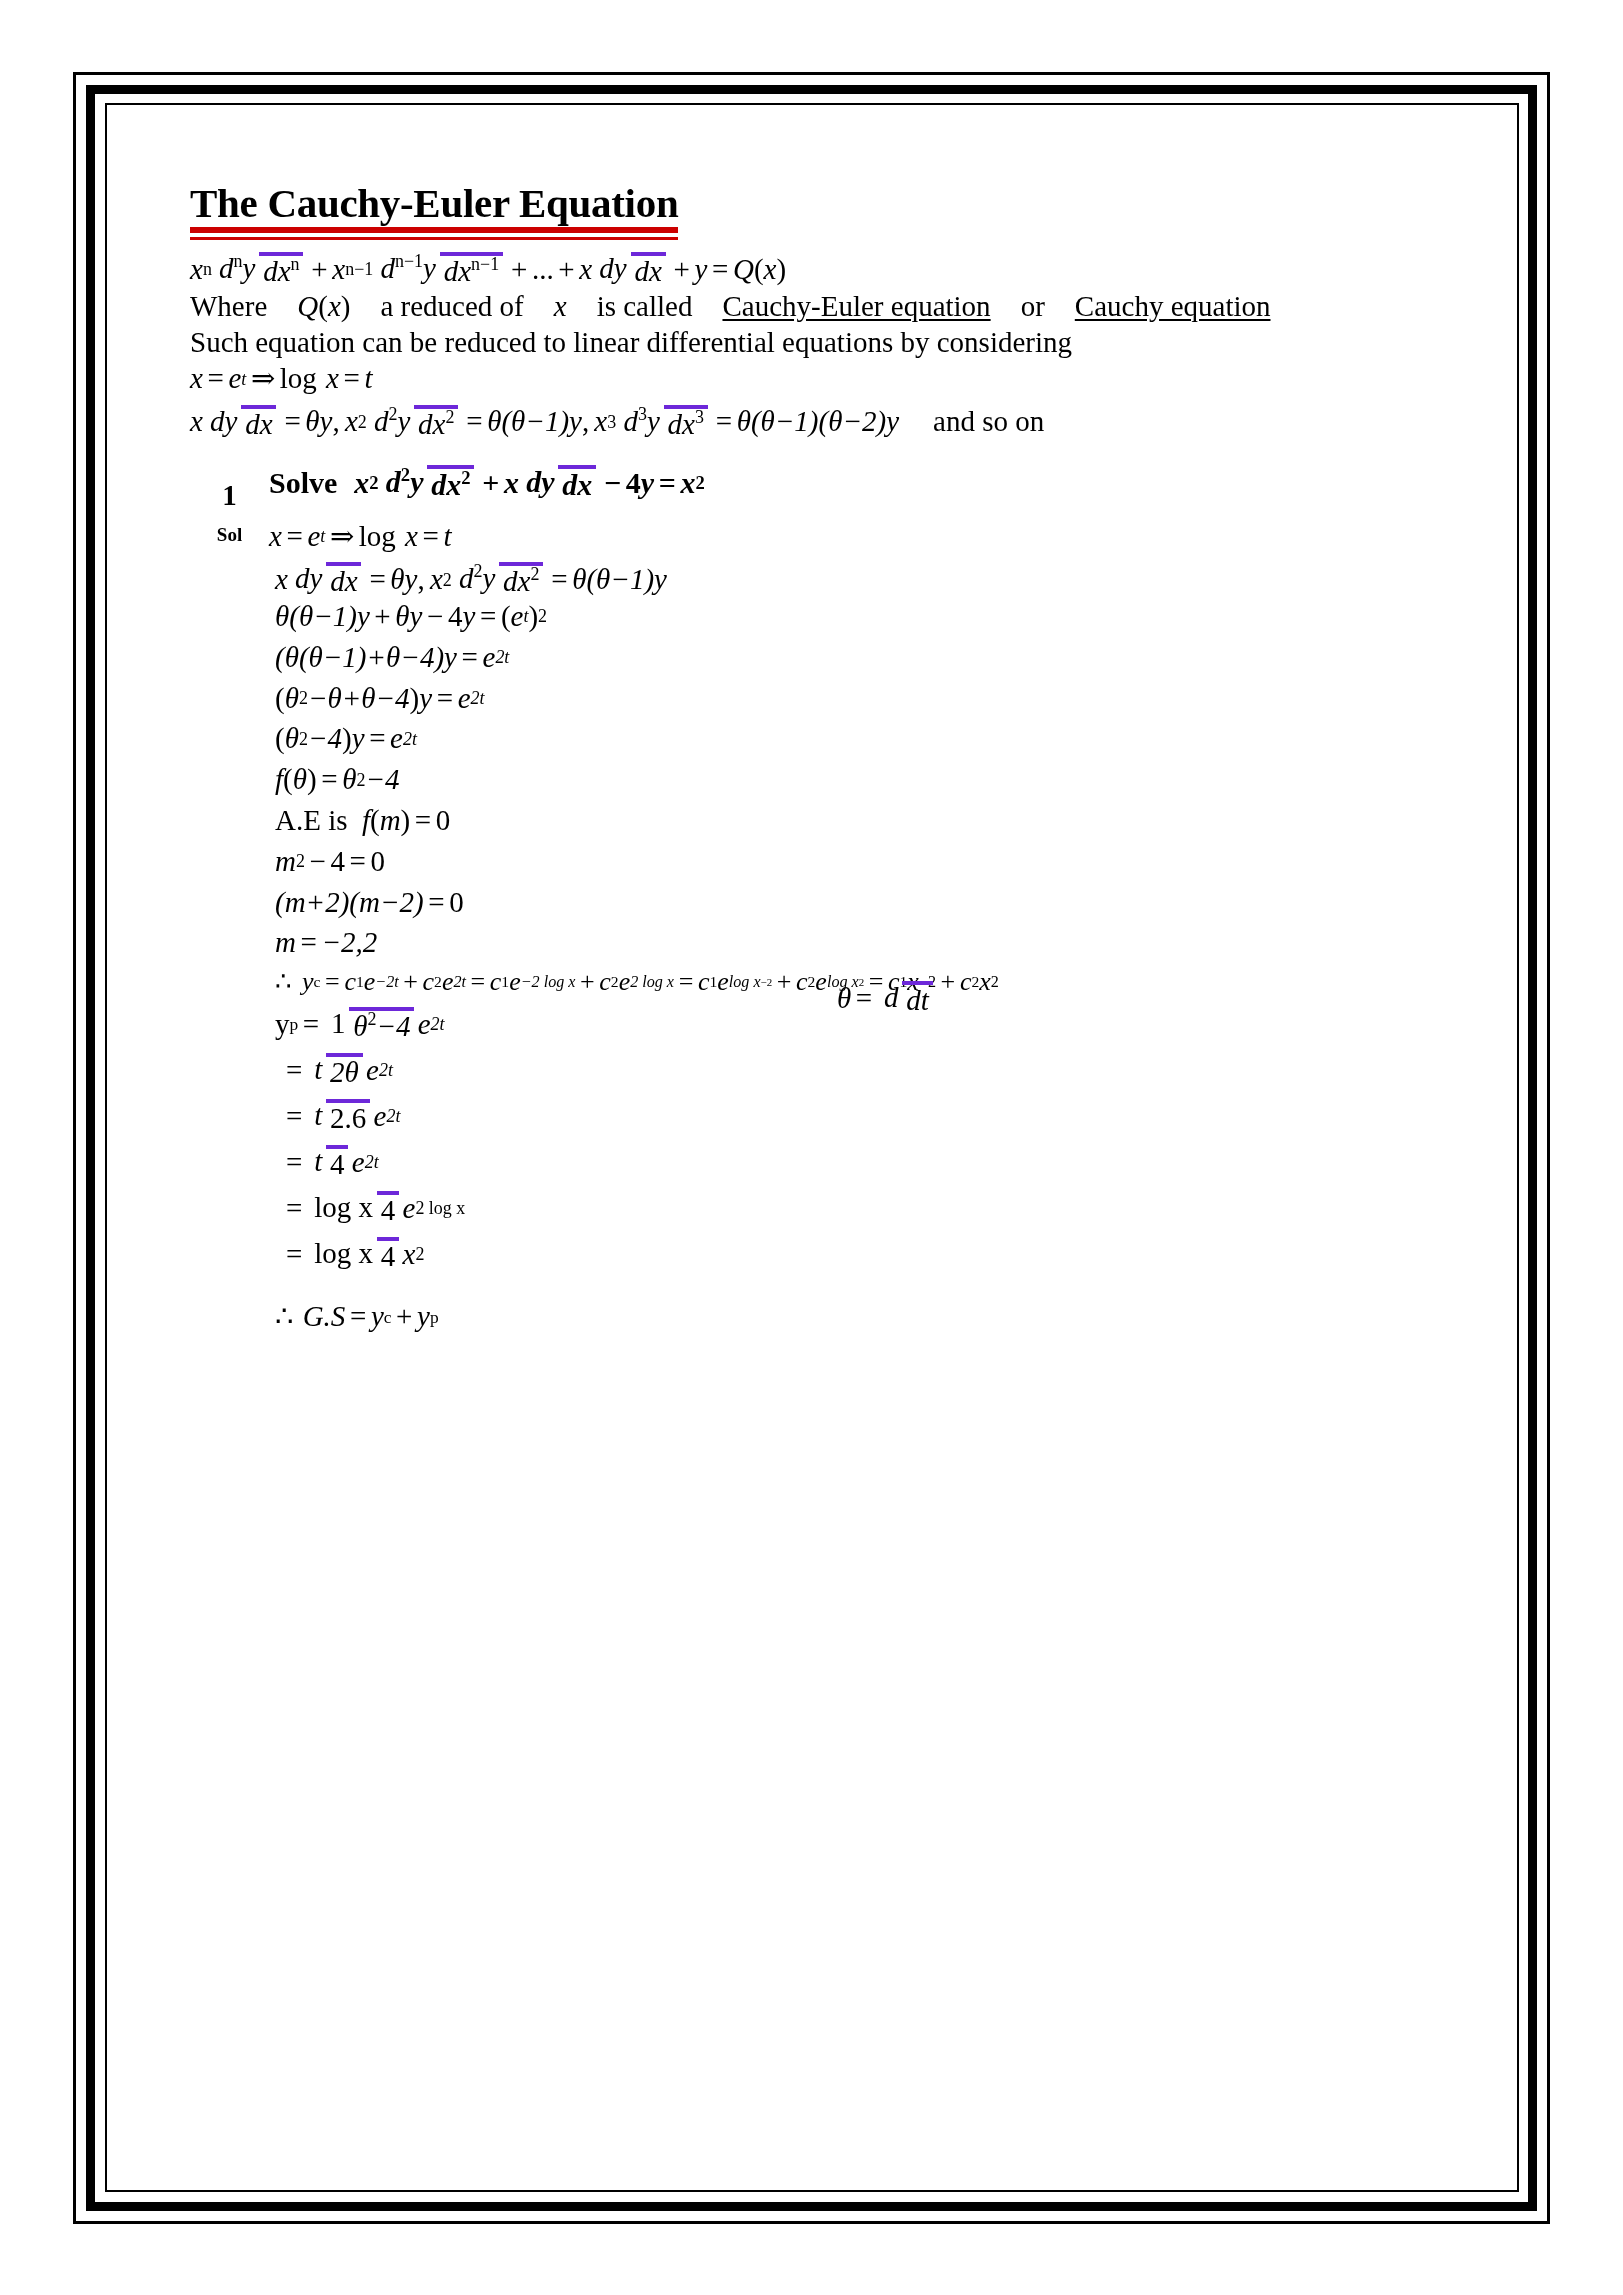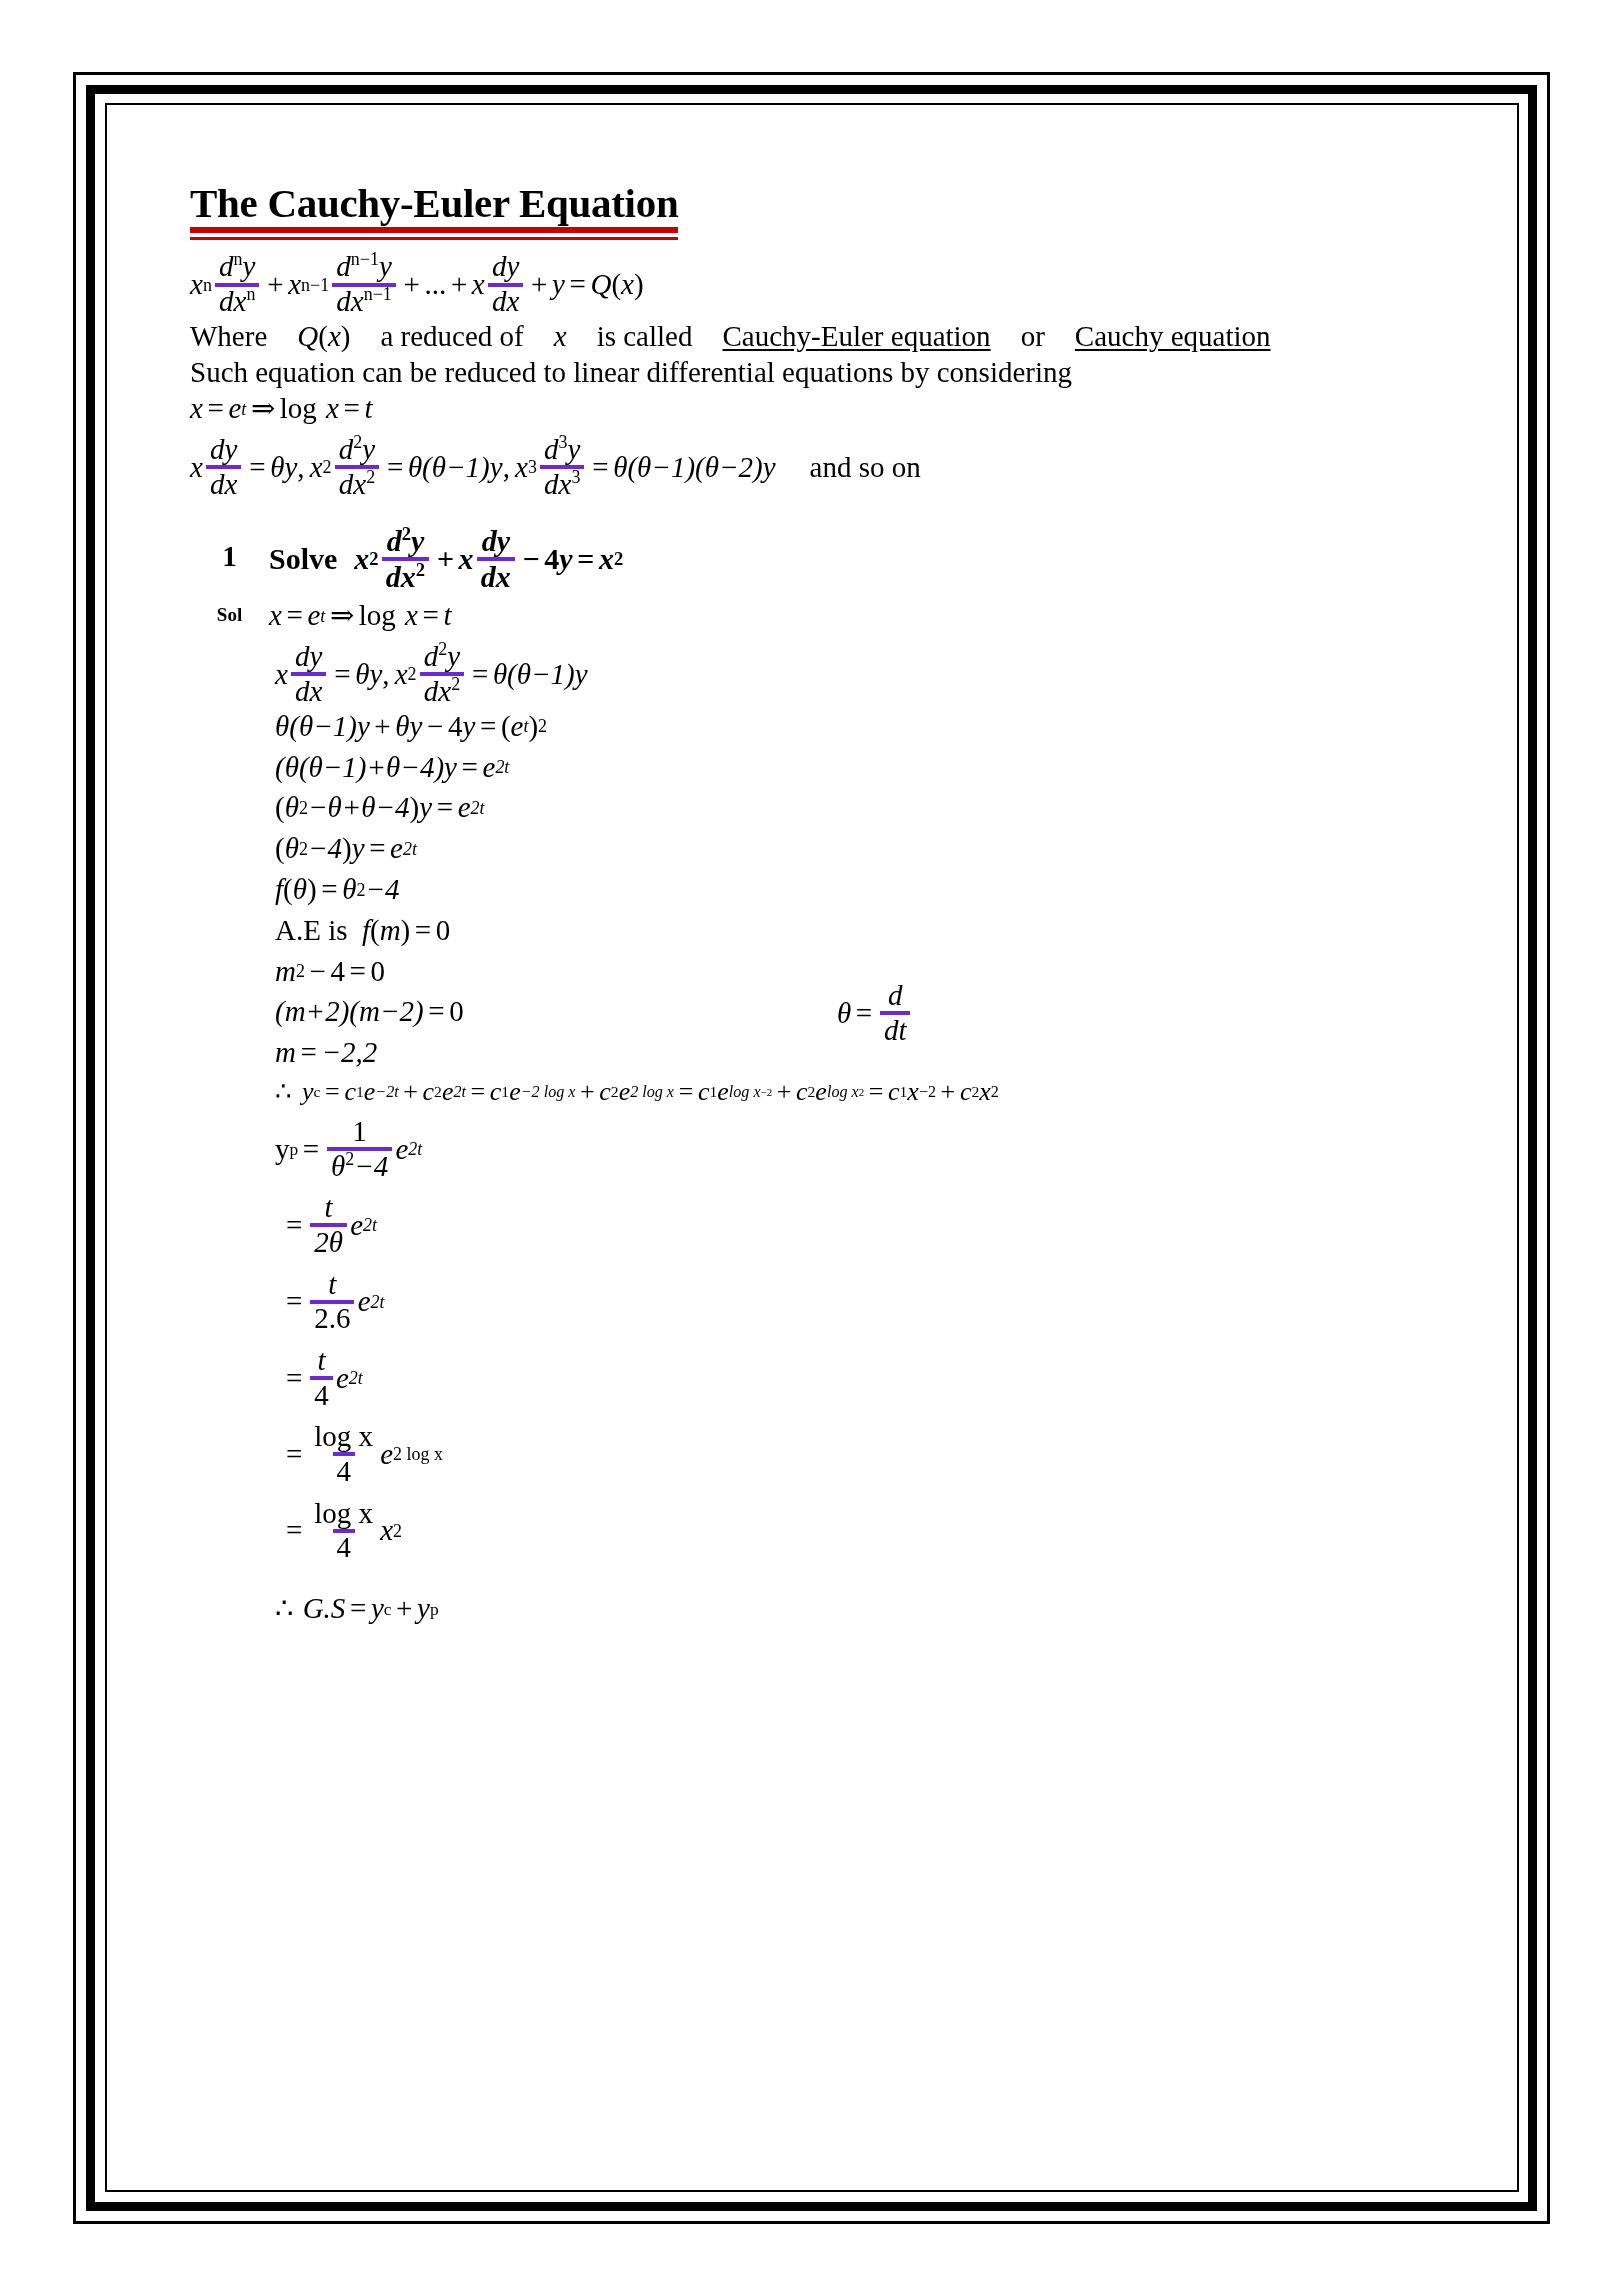--- a/index.html
+++ b/index.html
@@ -113,21 +113,20 @@
   .sub {
     font-size: 0.6em;
     vertical-align: sub;
     line-height: 0;
   }
   .sub-n { font-style: normal; }
 
   
   .frac {
     display: inline-flex;
-    flex-direction: column;
     align-items: center;
     justify-content: center;
     vertical-align: middle;
     margin: 0 3.3px;
     line-height: 1.02;
   }
   .frac .num {
     padding: 0 3.9px 0.7px 3.9px;
     font-style: italic;
   }

